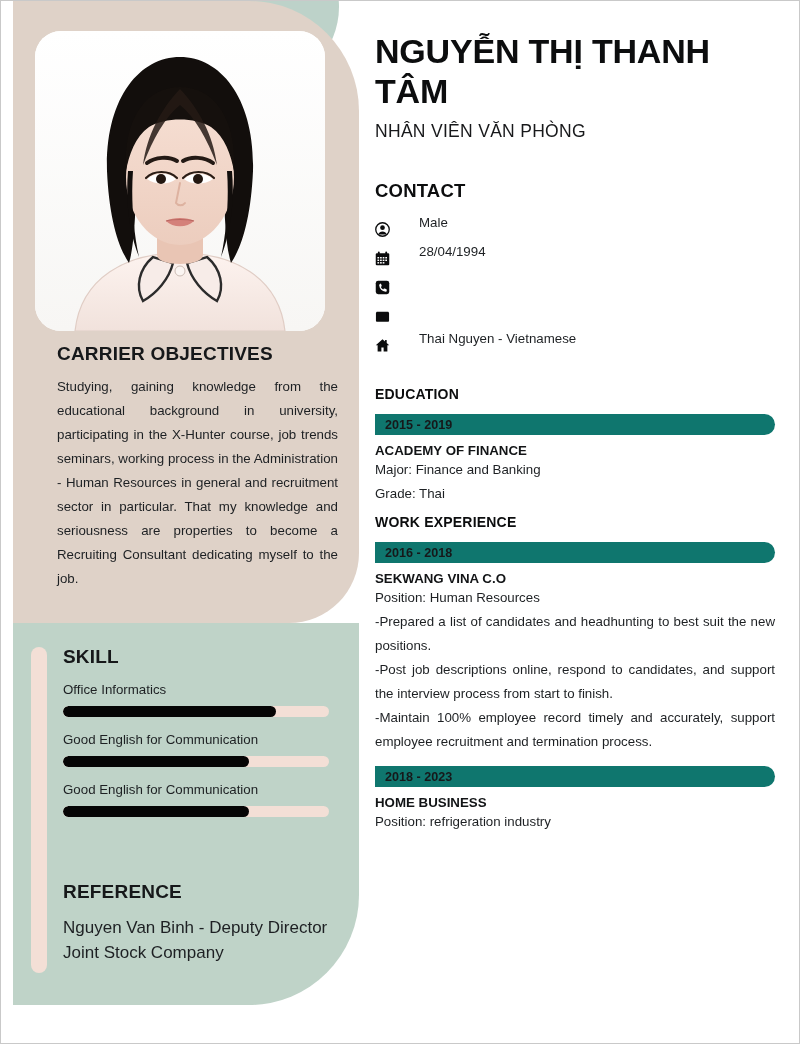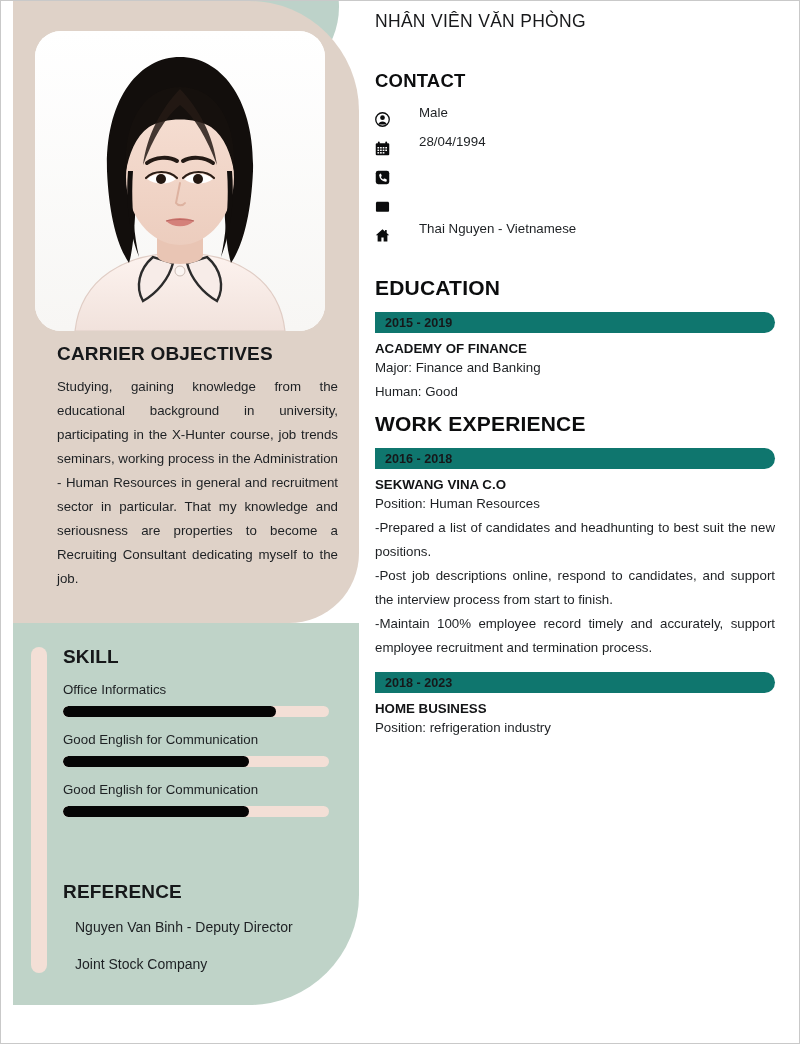--- a/index.html
+++ b/index.html
@@ -113,24 +113,24 @@
   }
   .skill-fill {
     position: absolute;
     left: 0; top: 0;
     height: 11px;
     border-radius: 6px;
     background: #050505;
   }
 
   .ref-line {
-    font-size: 14px;
+    font-size: 17px;
     line-height: 25px;
     color: #1d2023;
-    margin: 12px;
+    margin: 0;
   }
 
   
   #right-col {
     position: absolute;
     left: 374px;
     top: 0;
     width: 400px;
   }
   .cv-name {
@@ -142,21 +142,21 @@
     letter-spacing: -0.2px;
   }
   .cv-role {
     font-size: 17.5px;
     color: #18191b;
     margin: 10px 0 0 0;
     letter-spacing: 0.3px;
   }
 
   .sect-title {
-    font-size: 21px;
+    font-size: 14px;
     font-weight: bold;
     color: #0c0d0e;
     margin: 0;
     letter-spacing: 0.2px;
   }
   .sect-title.contact { font-size: 18.5px; margin-top: 38px; }
 
   .contact-list { margin-top: 13px; }
   .contact-row {
     display: flex;
@@ -314,20 +314,21 @@
       <div style="padding:0 30px 0 50px;">
         <h2 class="left-heading" style="margin-bottom:12px;">REFERENCE</h2>
         <p class="ref-line">Nguyen Van Binh - Deputy Director</p>
         <p class="ref-line">Joint Stock Company</p>
       </div>
     </div>
   </div>
 
   <div id="right-col">
 
+    <h1 class="cv-name">NGUYỄN THỊ THANH TÂM</h1>
     <p class="cv-role">NHÂN VIÊN VĂN PHÒNG</p>
 
     <h2 class="sect-title contact">CONTACT</h2>
     <div class="contact-list">
 
       <div class="contact-row">
         <span class="contact-ico">
           <svg width="15" height="15" viewBox="0 0 16 16" fill="currentColor">
             <circle cx="8" cy="8" r="7.2" fill="none" stroke="currentColor" stroke-width="1.4"></circle>
             <circle cx="8" cy="6" r="2.5"></circle>
@@ -392,21 +393,21 @@
       </div>
     </div>
 
     <h2 class="sect-title" style="margin-top:26px;">EDUCATION</h2>
     <div>
       <div class="date-bar">
         <span>2015 - 2019</span>
       </div>
       <p class="org-name">ACADEMY OF FINANCE</p>
       <p class="detail-line">Major: Finance and Banking</p>
-      <p class="detail-line">Human: Good</p>
+      <p class="detail-line">Grade: Thai</p>
     </div>
 
     <h2 class="sect-title block-gap">WORK EXPERIENCE</h2>
 
     <div>
       <div class="date-bar">
         <span>2016 - 2018</span>
       </div>
       <p class="org-name">SEKWANG VINA C.O</p>
       <p class="detail-line">Position: Human Resources</p>

